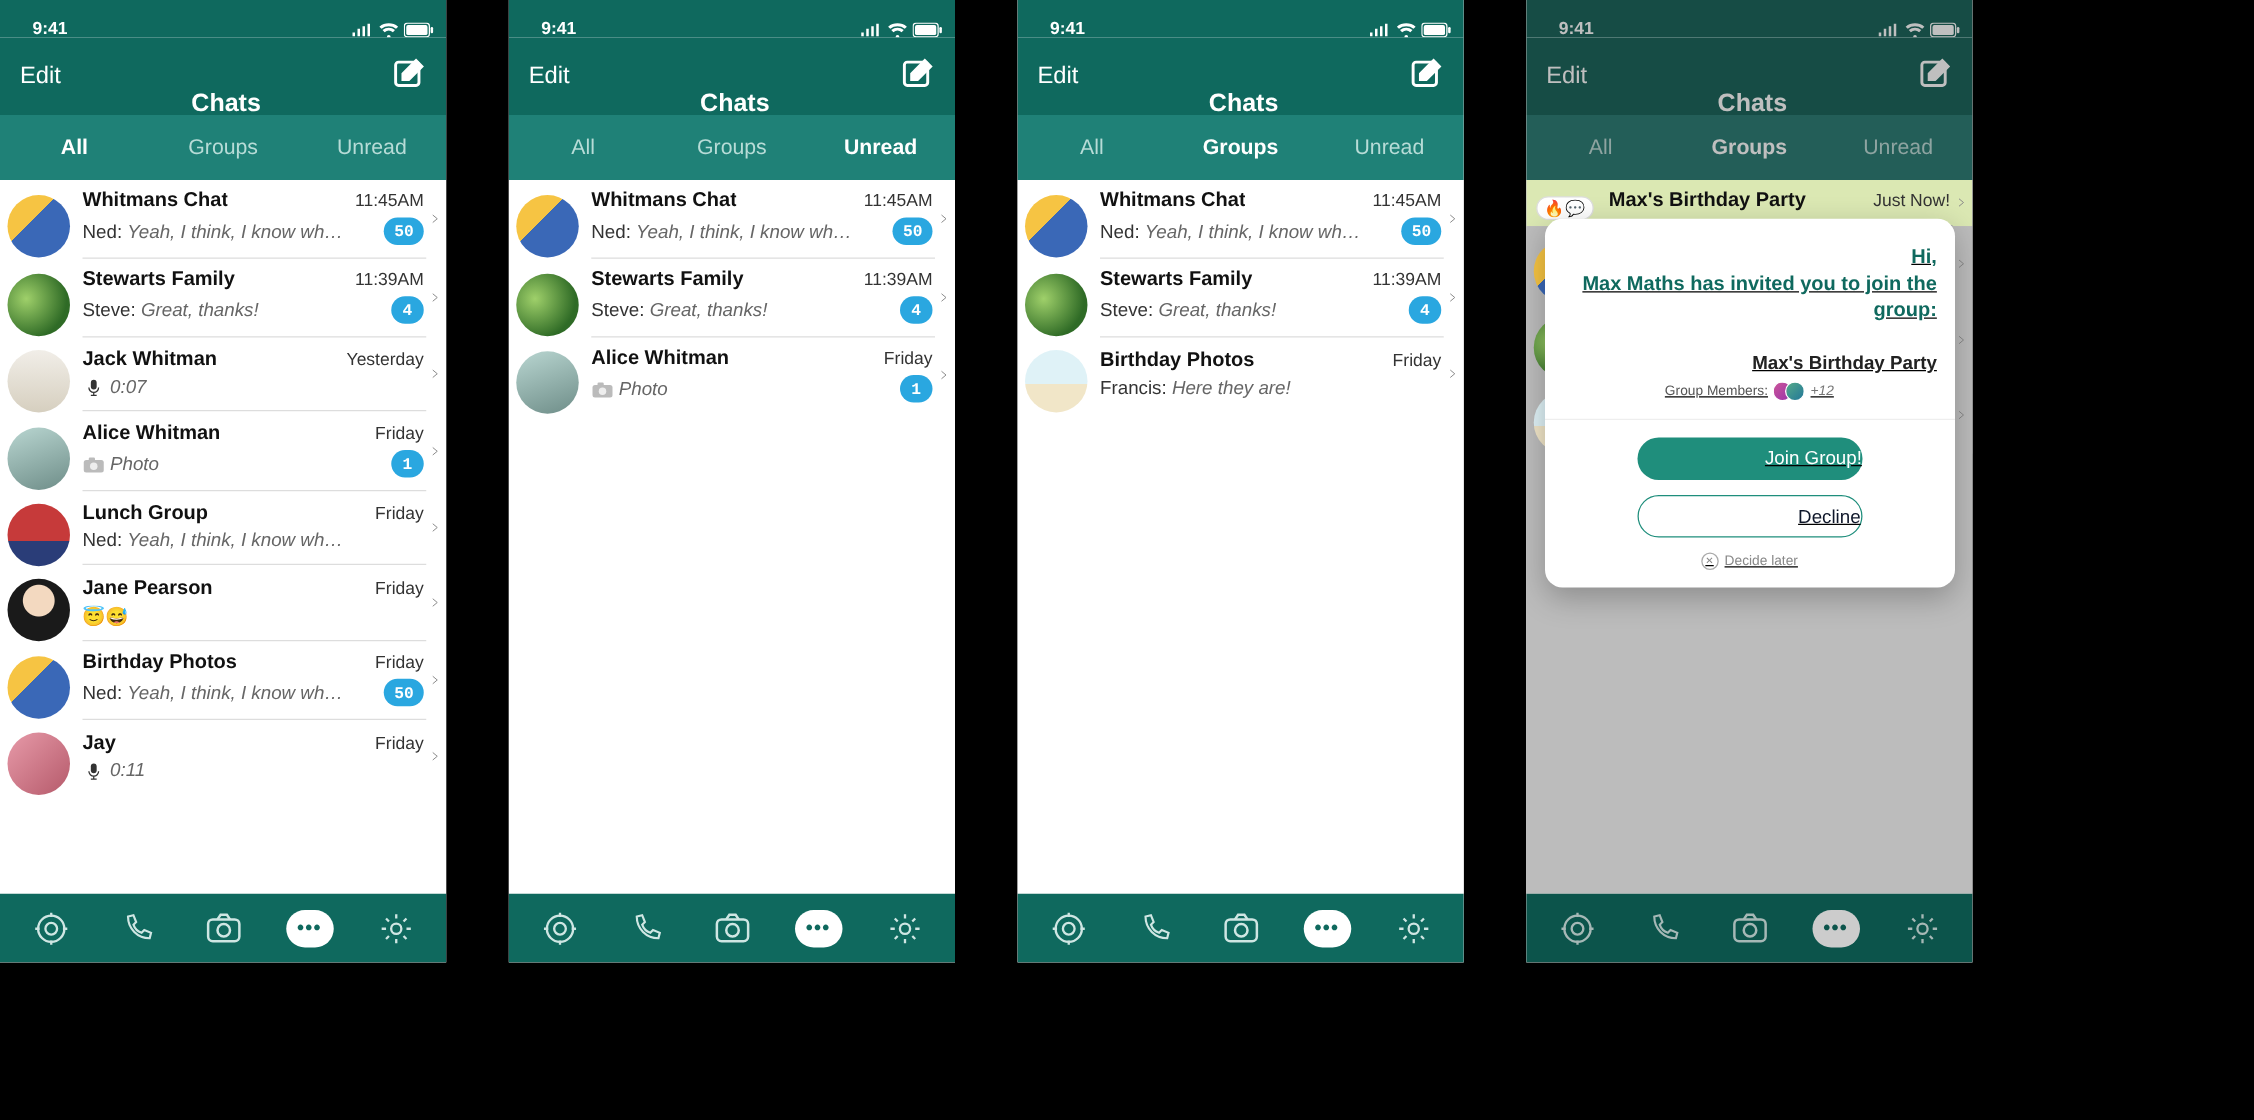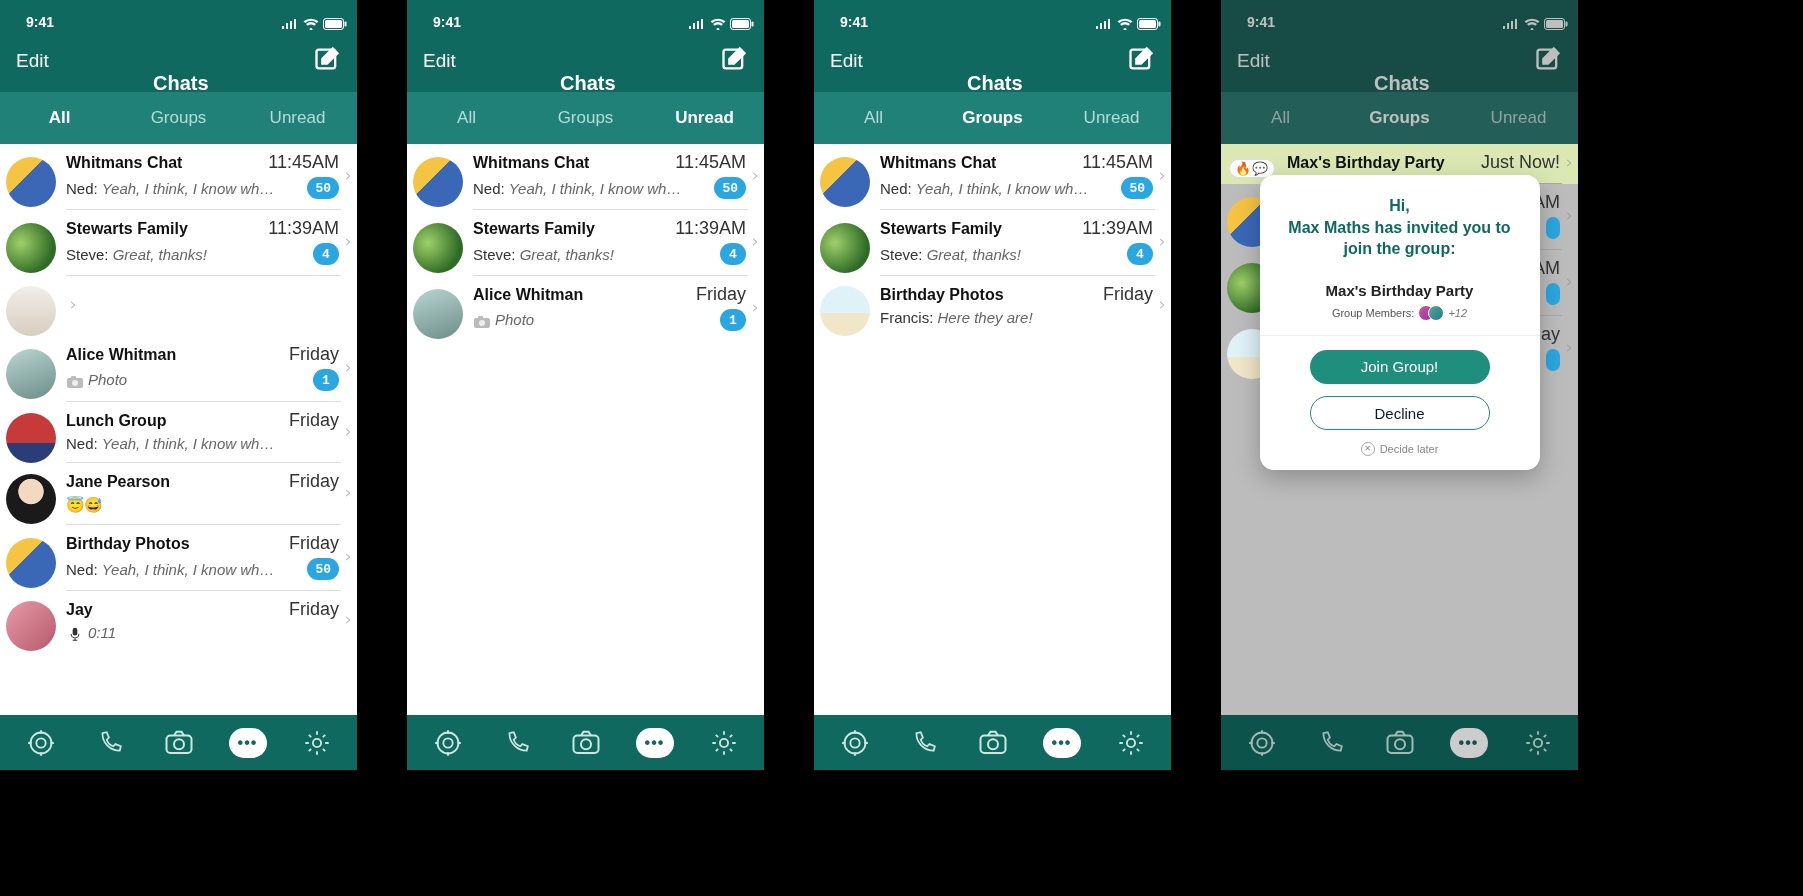--- a/index.html
+++ b/index.html
@@ -80,21 +80,21 @@
   .row .avatar {
     width: 50px; height:50px; border-radius:25px; flex-shrink:0;
     background-size:cover; background-position:center;
     margin-right: 10px;
     margin-top: 2px;
   }
   .row .mid { flex:1; min-width:0; padding-bottom:10px; border-bottom:1px solid #ddd; padding-right:2px;}
   .row:last-child .mid { border-bottom:none; }
   .row .line1 { display:flex; justify-content:space-between; align-items:baseline; }
   .row .name { font-size:16px; font-weight:700; color:#111; white-space:nowrap; overflow:hidden; text-overflow:ellipsis; }
-  .row .time { font-size:18px; color:#333; margin-left:8px; flex-shrink:0; }
+  .row .time { font-size:14px; color:#333; margin-left:8px; flex-shrink:0; }
   .row .line2 { display:flex; justify-content:space-between; align-items:center; margin-top:4px; }
   .row .msg { font-size:15px; color:#555; white-space:nowrap; overflow:hidden; text-overflow:ellipsis; flex:1; }
   .row .msg .sender { font-style:normal; color:#333; }
   .row .msg .body { font-style:italic; color:#666; }
   .row .badge {
     background:#2aa7e0; color:#fff; border-radius:11px; min-width:26px; height:22px;
     display:flex; align-items:center; justify-content:center; font-size:13px; font-weight:700;
     padding:0 8px; margin-left:10px; flex-shrink:0;font-family:Liberation Mono, monospace;
   }
   .row .chev { width:14px; flex-shrink:0; display:flex; align-items:center; justify-content:center; padding:0 4px 10px 4px;}
@@ -129,27 +129,28 @@
   .bottom .bubble:after {
     content:''; position:absolute; bottom:-4px; right:6px;
     border:5px solid transparent; border-top-color:#fff; transform:rotate(20deg);
   }
   .bottom svg { stroke:#cfe6e3; }
   .modal {
     position:absolute;
     top: 175px;
     left: 50%;
     transform: translateX(-50%);
-    width: 280px;
+    width: 328px;
     background:#fff;
     border-radius:14px;
     z-index:10;
     box-shadow: 0 8px 24px rgba(0,0,0,0.25);
     padding: 20px 14px 14px;
-    text-align:center;
+    text-align:right;
+    text-decoration:underline;
   }
   .modal .mtitle { color:#0f695e; font-weight:700; font-size:16px; line-height:1.35; }
   .modal .mgroup { margin-top:22px; font-weight:700; color:#222; font-size:15px; }
   .modal .mmembers { margin-top:6px; font-size:11px; color:#555; display:flex; align-items:center; justify-content:center; gap:4px;}
   .modal .mmembers .avpair { position:relative; width:26px; height:16px; }
   .modal .mmembers .av { width:16px; height:16px; border-radius:8px; border:1px solid #fff; position:absolute; top:0; }
   .modal .mmembers .av.a1 { left:0; background:linear-gradient(135deg,#c59,#93a);}
   .modal .mmembers .av.a2 { left:10px; background:linear-gradient(135deg,#5a8,#279);}
   .modal .mmembers .plus { font-style:italic; color:#777; font-size:11px; }
   .modal .divider { height:1px; background:#eee; margin:14px -14px; }
@@ -245,20 +246,32 @@
           </div>
         </div>
         <div class="chev">
           <svg width="10" height="14" viewBox="0 0 10 14" fill="none" stroke-width="1.3">
             <path d="M2 2l6 5-6 5"></path>
           </svg>
         </div>
       </div>
       <div class="row">
         <div class="avatar av-pipe"></div>
+        <div class="mid">
+          <div class="line1">
+            <span class="name">Jack Whitman</span>
+            <span class="time">Yesterday</span>
+          </div>
+          <div class="line2">
+            <span class="msg"><svg class="micicon" viewBox="0 0 14 18">
+                <rect x="4" y="1" width="6" height="10" rx="3" fill="#333"></rect>
+                <path d="M2 9a5 5 0 0010 0M7 14v3M4 17h6" stroke="#333" fill="none" stroke-width="1.3"></path>
+              </svg><span class="body">0:07</span></span>
+          </div>
+        </div>
         <div class="chev">
           <svg width="10" height="14" viewBox="0 0 10 14" fill="none" stroke-width="1.3">
             <path d="M2 2l6 5-6 5"></path>
           </svg>
         </div>
       </div>
       <div class="row">
         <div class="avatar av-alice"></div>
         <div class="mid">
           <div class="line1">

